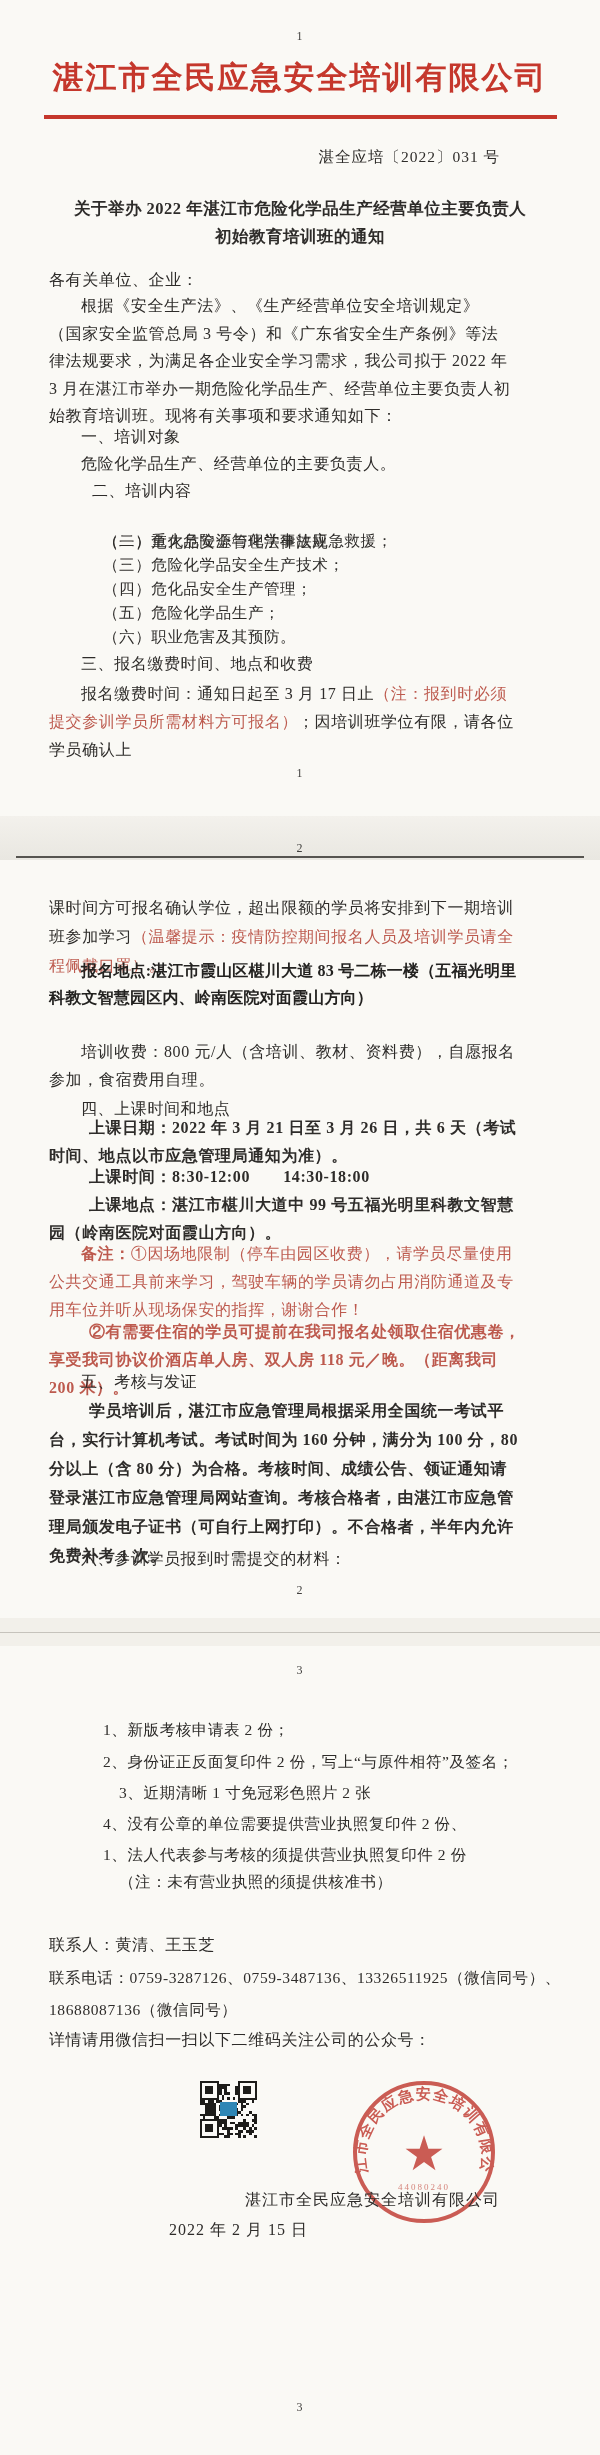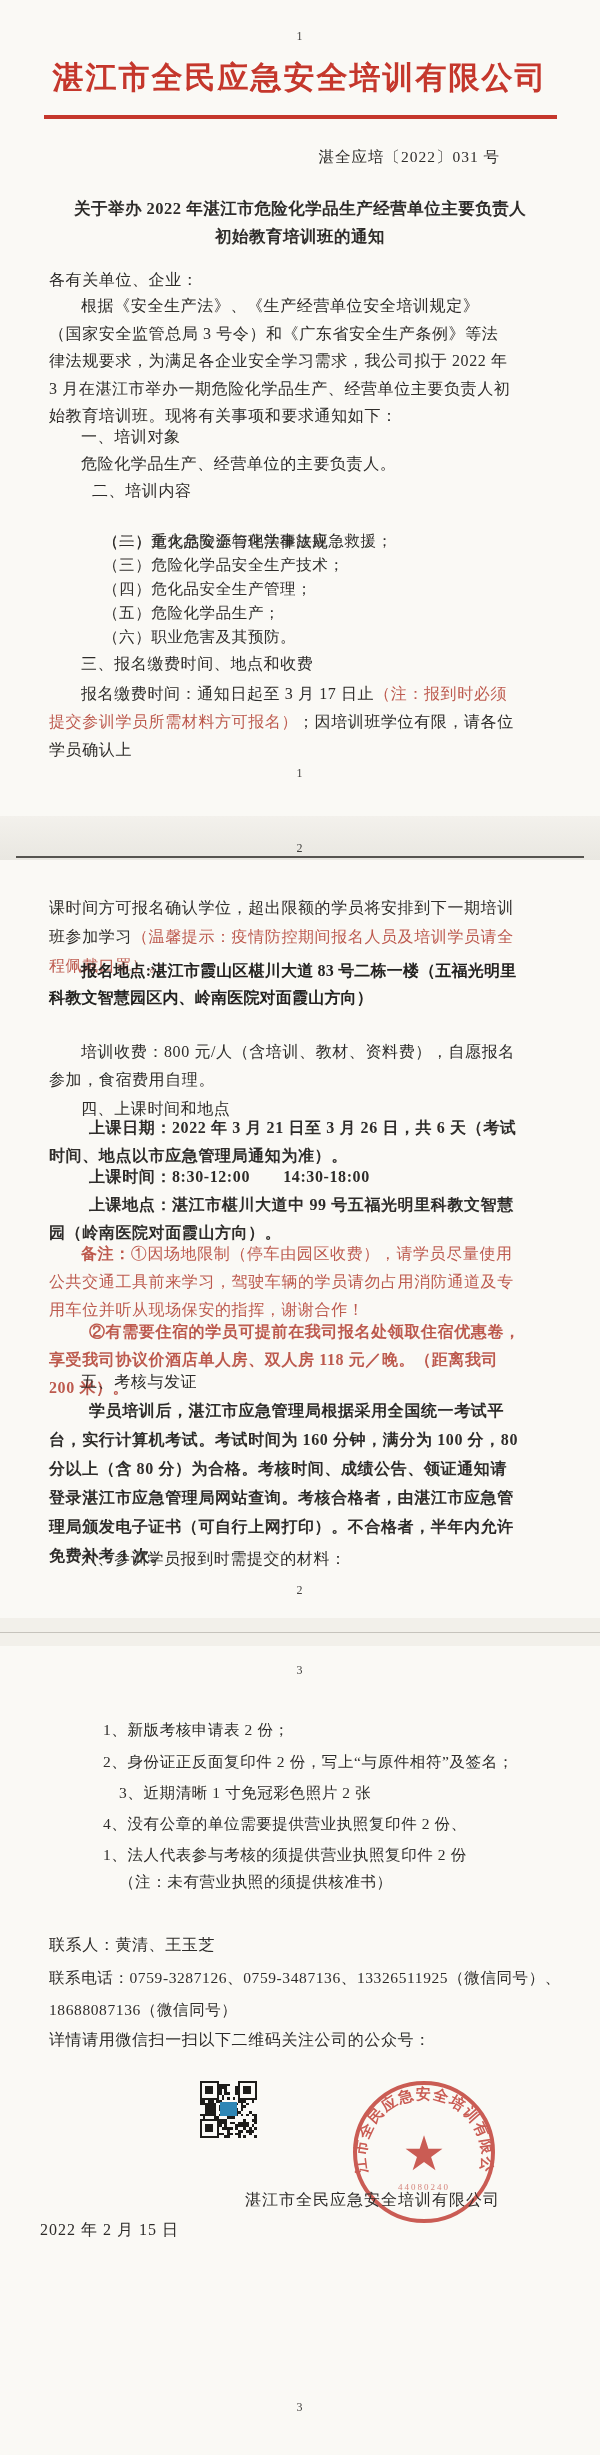--- a/index.html
+++ b/index.html
@@ -272,15 +272,15 @@
     <path id="sealArc" d="M 20,98 A 58.5,58.5 0 1 1 132,98" fill="none"></path>
   </defs>
   <text font-size="15" font-weight="700" fill="#c8473f" letter-spacing="1.5">
     <textPath href="#sealArc" xlink:href="#sealArc" startOffset="50%" text-anchor="middle">湛江市全民应急安全培训有限公司</textPath>
   </text>
   <text x="76" y="94" font-size="48" text-anchor="middle" fill="#c8473f">★</text>
   <text x="76" y="114" font-size="9" text-anchor="middle" fill="#d4776f" letter-spacing="2">44080240</text>
 </svg>
 
 <div class="t sig" style="top:2186px;left:0;width:500px;text-align:right;">湛江市全民应急安全培训有限公司</div>
-<div class="t sig" style="top:2216px;left:0;width:477px;text-align:left;padding-left:40px;">2022 年 2 月 15 日</div>
+<div class="t sig" style="top:2216px;left:0;width:477px;text-align:center;">2022 年 2 月 15 日</div>
 
 <div class="pg-num" style="top:2400px;">3</div>
 
 </body></html>

